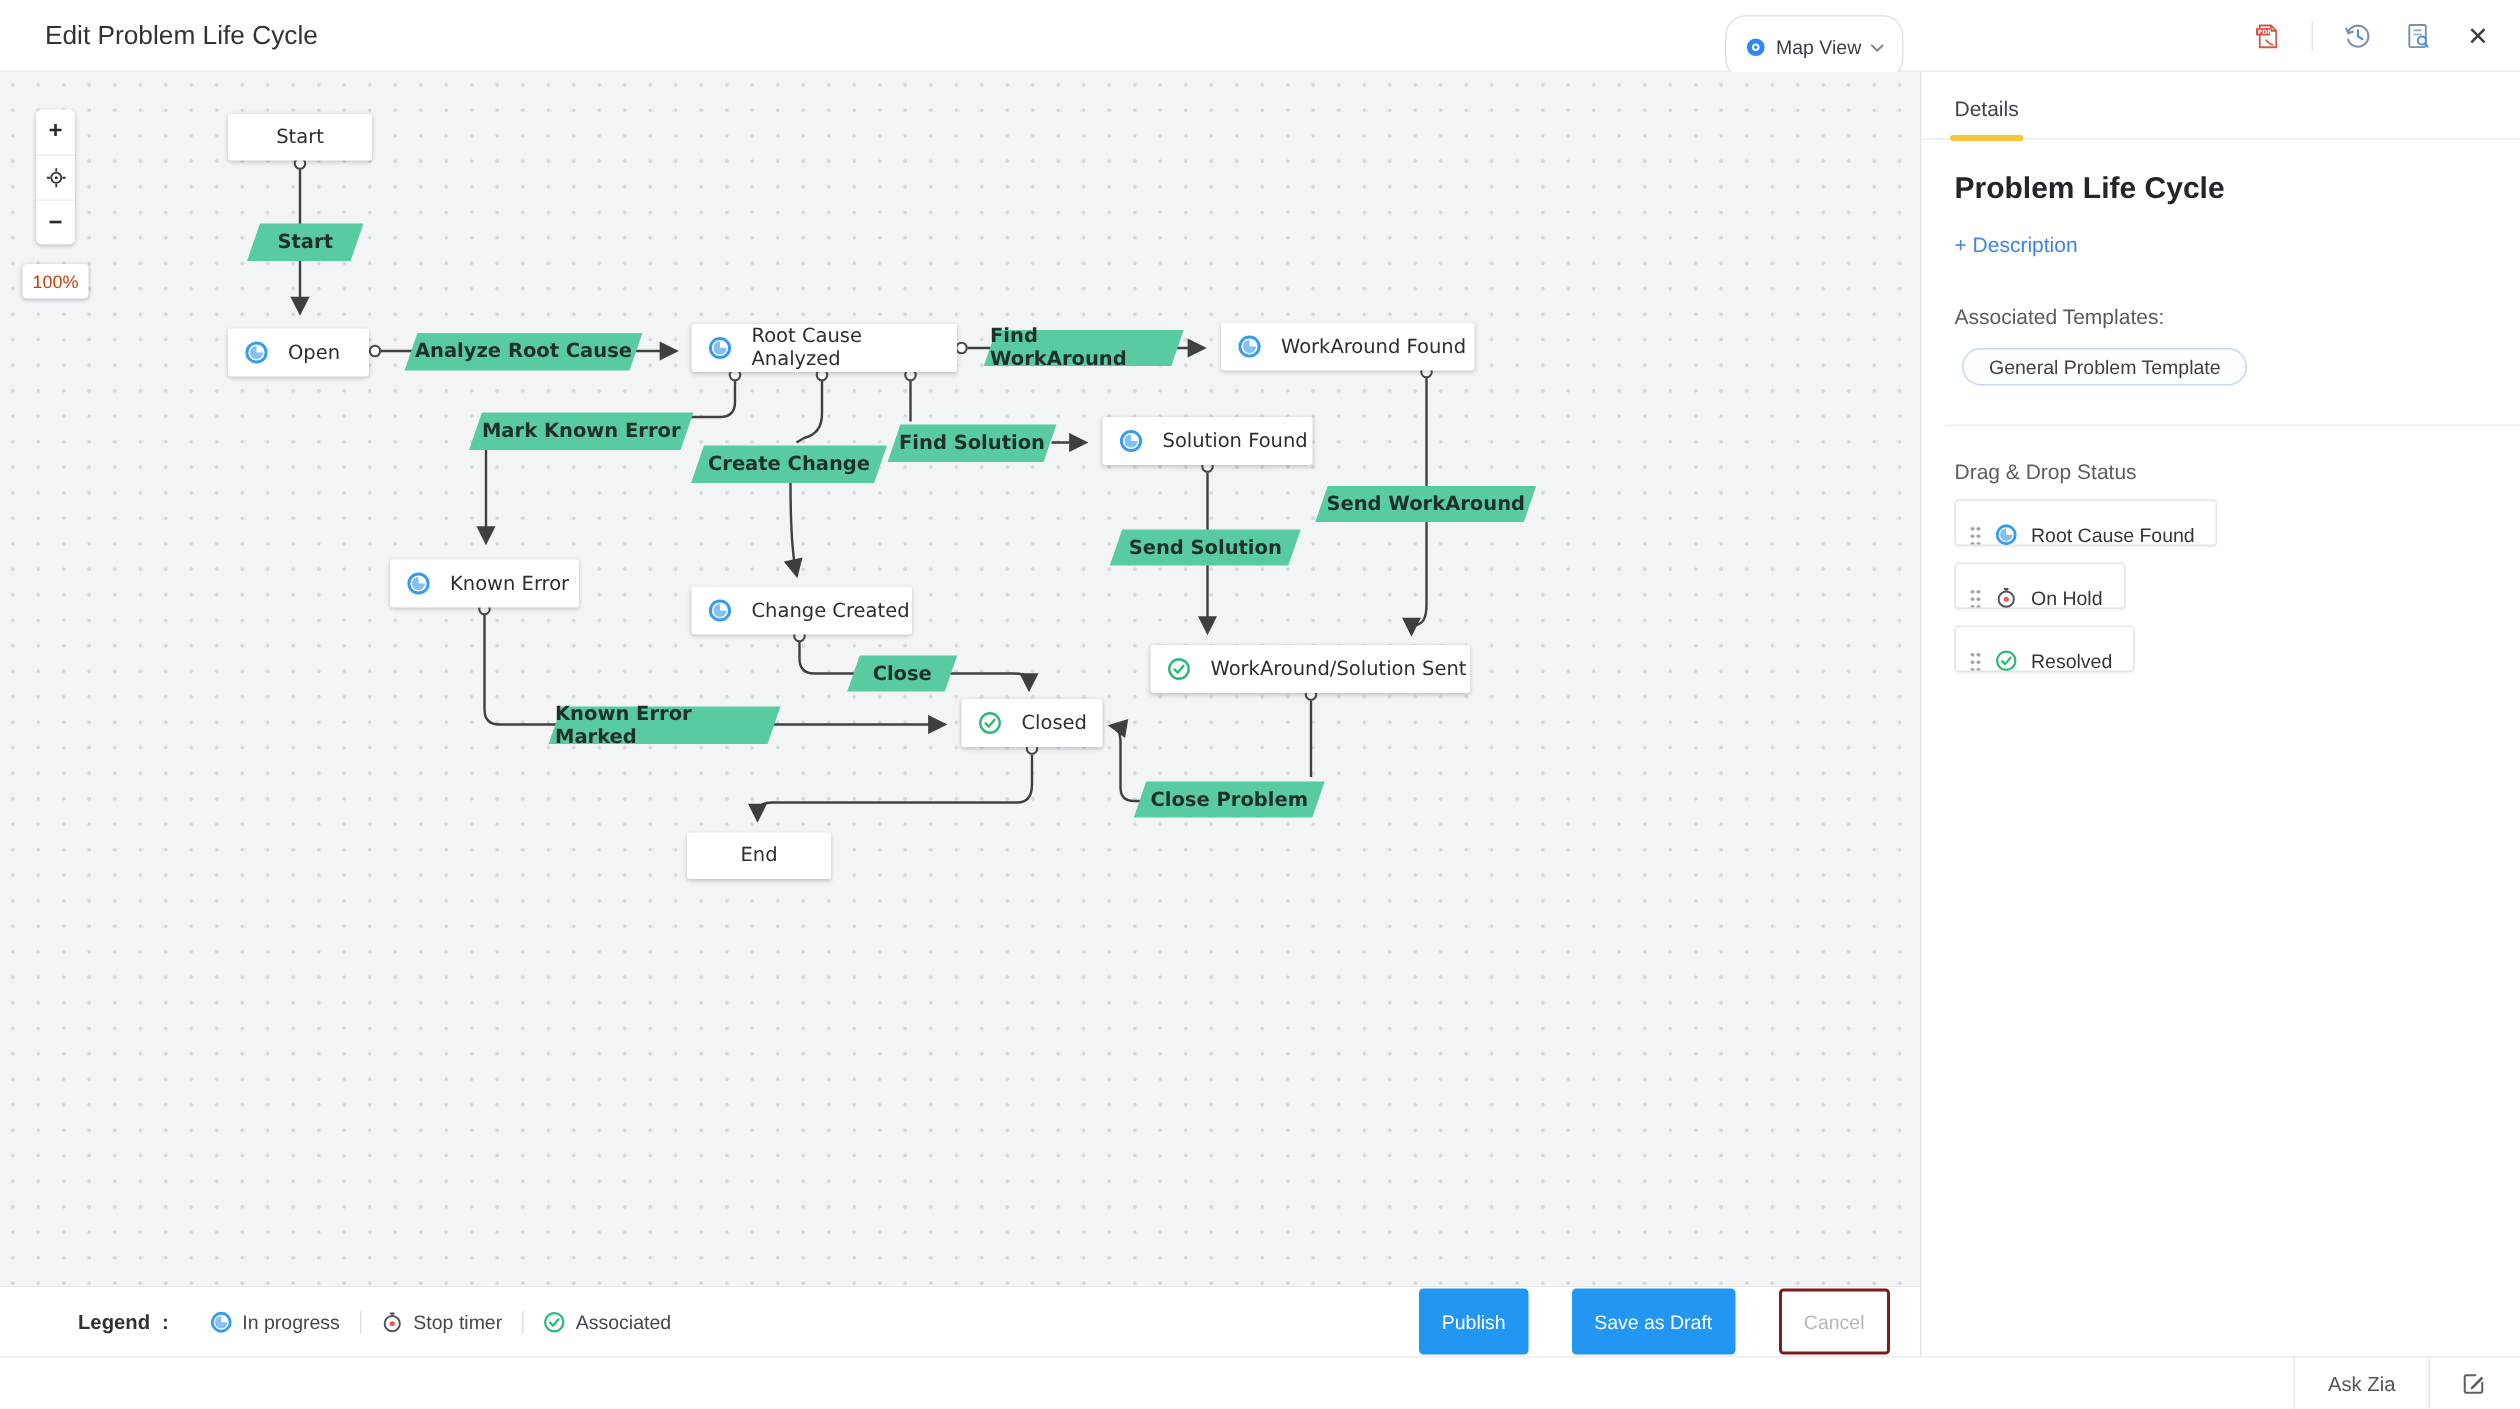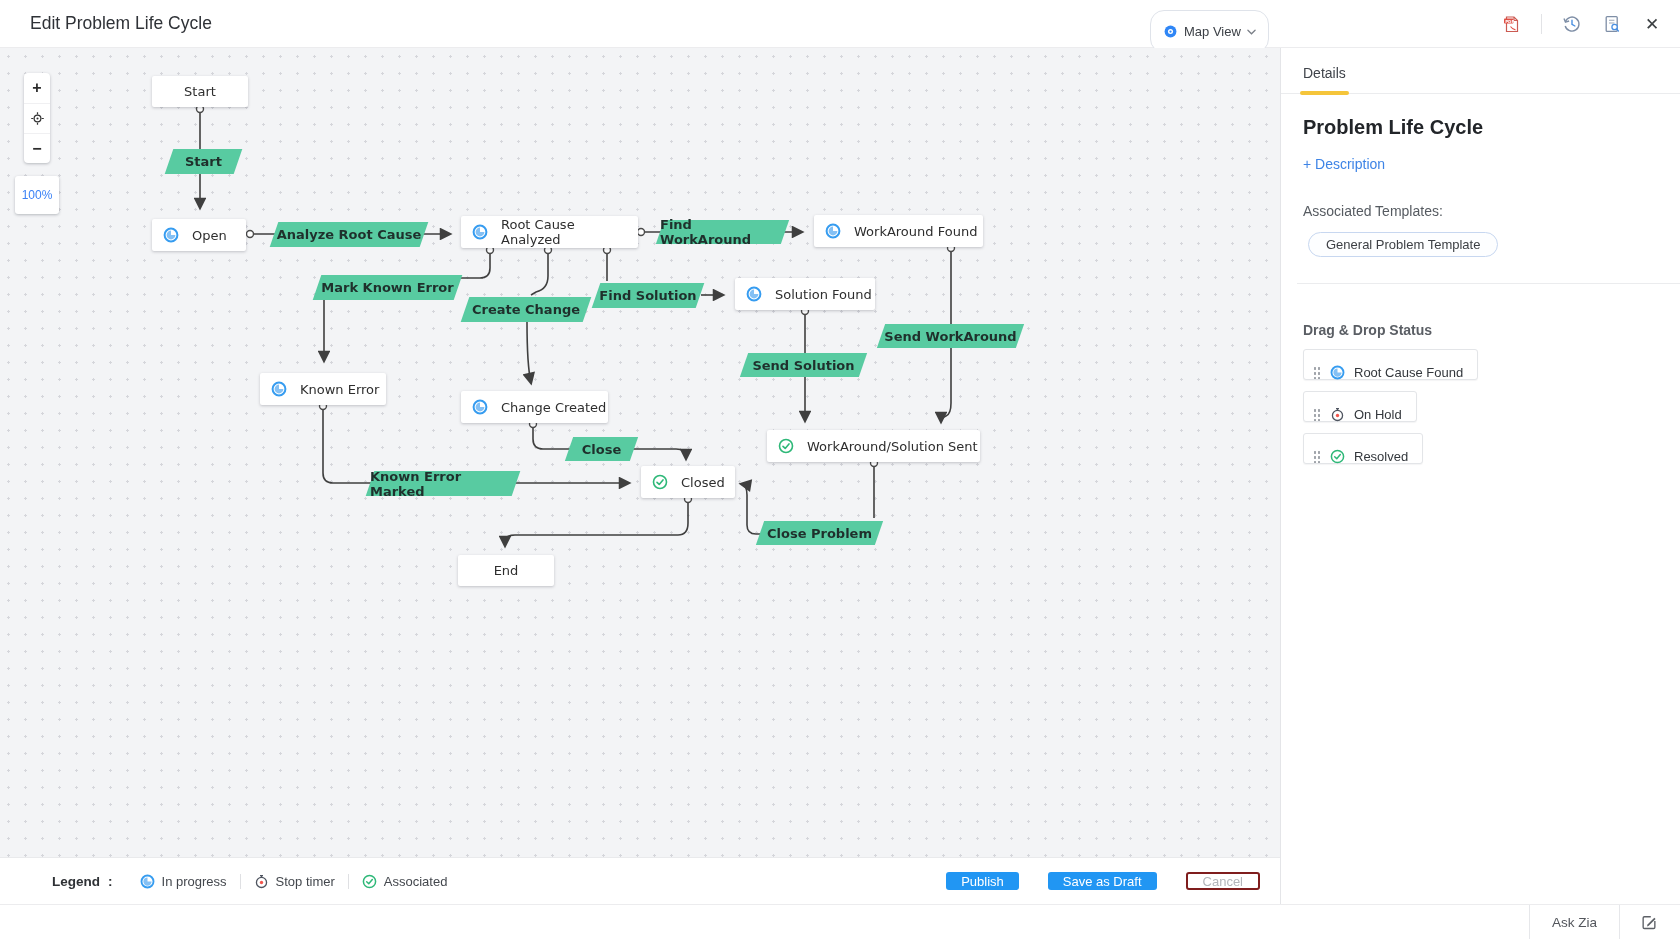--- a/index.html
+++ b/index.html
@@ -38,52 +38,52 @@
   .tlabel { position:absolute; display:flex; align-items:center; justify-content:center;
     font-family:"DejaVu Sans", sans-serif; font-size:13px; font-weight:600; color:#1f302c; cursor:pointer; }
   .tlabel::before { content:""; position:absolute; inset:0; background:#58cba1; transform:skewX(-19deg); }
   .tlabel span { position:relative; }
 
   .zoom-panel { position:absolute; left:24px; top:25px; width:26px; background:#fff; border-radius:4px;
     box-shadow:0 1px 3px rgba(40,45,60,.3); display:flex; flex-direction:column; align-items:center; }
   .zbtn { width:26px; height:30px; display:flex; align-items:center; justify-content:center;
     font-size:16px; font-weight:700; color:#2c2c2c; cursor:pointer; }
   .zbtn + .zbtn { border-top:1px solid #f0f0f2; }
-  .zoom-level { position:absolute; left:15px; top:128px; width:44px; height:38px; background:#fff; border-radius:3px;
+  .zoom-level { position:absolute; left:15px; top:128px; width:44px; height:23px; background:#fff; border-radius:3px;
     box-shadow:0 1px 3px rgba(40,45,60,.3); display:flex; align-items:center; justify-content:center;
-    font-size:12px; color:#3b82f6; }
+    font-size:12px; color:#c2410c; }
 
   
   .legend-bar { height:47px; flex:0 0 47px; background:#fff; border-top:1px solid #e9eaec;
     display:flex; align-items:center; justify-content:space-between; padding:0 20px 0 24px; }
   .legend { display:flex; align-items:center;padding-left:28px; }
   .legend-title { font-size:13.5px; font-weight:700; color:#2e3135; }
   .legend-colon { font-size:13.5px; font-weight:700; color:#2e3135; margin:0 14px 0 8px; }
   .legend-item { display:flex; align-items:center; gap:7px; font-size:13px; color:#43474d; padding:0 13px; }
   .legend-item + .legend-item { border-left:1px solid #dfe0e3; }
   .licon { display:inline-flex; width:15px; height:15px; }
   .actions { display:flex; align-items:center; gap:29px; }
-  .btn { height:18px; padding:0 15px; border-radius:3px; font-size:13px; border:none; cursor:pointer;
+  .btn { height:44px; padding:0 15px; border-radius:3px; font-size:13px; border:none; cursor:pointer;
     font-family:"Liberation Sans", sans-serif; }
   .btn.primary { background:#2196f3; color:#fff; }
   .btn.ghost { background:#fff; color:#b3b6bb; border:2px solid #7f1d1d; }
 
   
   .sidebar { flex:1 1 auto; background:#fff; border-left:1px solid #e4e5e8; padding:0 24px 0 22px; overflow:hidden; }
   .tabs { margin:0 -24px 0 -22px; padding:16px 24px 0 22px; border-bottom:1px solid #ebecee; }
   .tab { display:inline-block; font-size:14px; color:#3f434a; padding-bottom:12px; position:relative; cursor:pointer; }
   .tab.active::after { content:""; position:absolute; left:-3px; right:-3px; bottom:-2px; height:4px;
     background:#f5c53a; border-radius:2px; }
   .sb-title { margin-top:22px; font-size:20px; font-weight:600; color:#222529; }
   .desc-link { display:inline-block; margin-top:17px; font-size:14px; color:#3e84e6; text-decoration:none; cursor:pointer; }
   .assoc-label { margin-top:30px; font-size:14px; color:#565b61; }
   .chip { display:inline-block; margin-top:13px; margin-left:5px; height:25px; line-height:23px; padding:0 17px;
     border:1px solid #c7d7f0; border-radius:13px; background:#fdfeff; font-size:13px; color:#3d4045; cursor:pointer; }
   .sb-divider { margin:26px -24px 0 -6px; border:none; border-top:1px solid #ebecee; }
-  .dd-label { margin-top:38px; font-size:14px; font-weight:700; color:#5a5e64; }
+  .dd-label { margin-top:22px; font-size:14px; font-weight:400; color:#5a5e64; }
   .status-item { margin-top:11px; display:flex; align-items:center; gap:9px; width:max-content;
     height:31px; padding:15px 14px 0 9px; background:#fff; border:1px solid #e3e5e8; border-radius:3px;
     box-shadow:0 1px 1px rgba(40,45,60,.05); font-size:13px; color:#33373c; cursor:grab; }
   .status-item:first-of-type { margin-top:15px; }
   .drag-handle { width:8px; height:14px;
     background-image:radial-gradient(circle, #a0a4aa 1.1px, transparent 1.3px);
     background-size:4px 5px; background-position:0 1px; }
   .sicon { display:inline-flex; width:15px; height:15px; }
 
   

